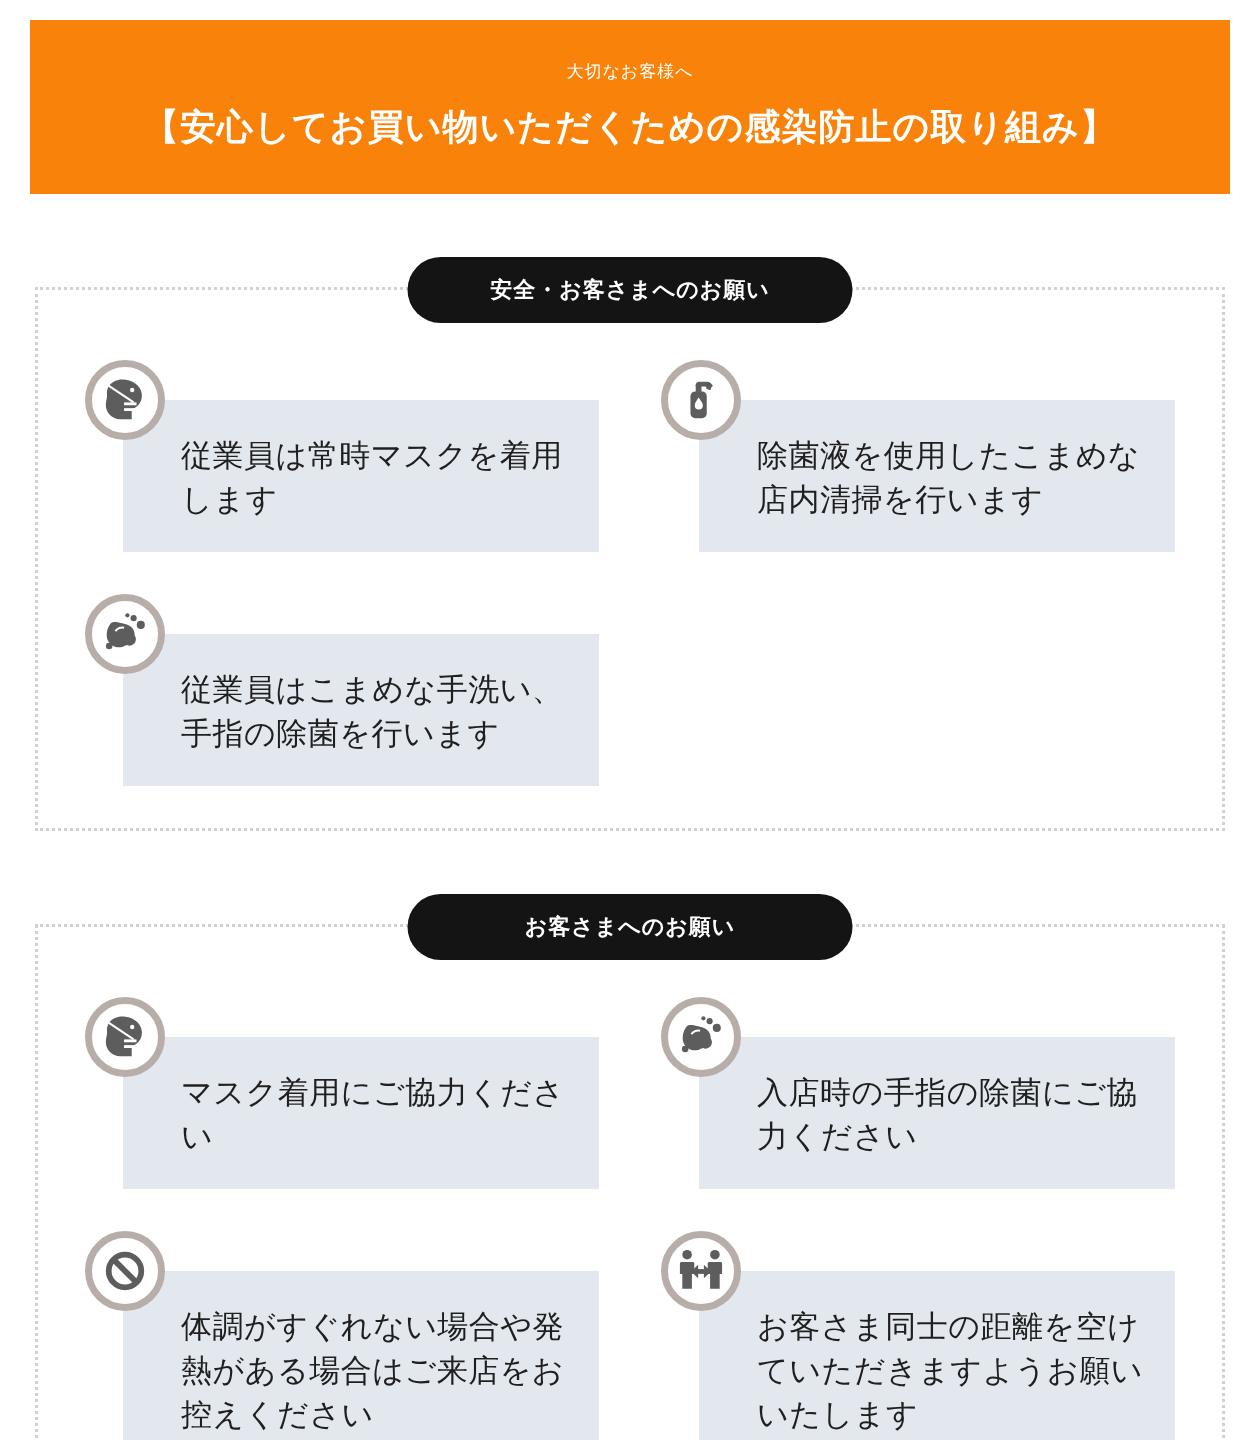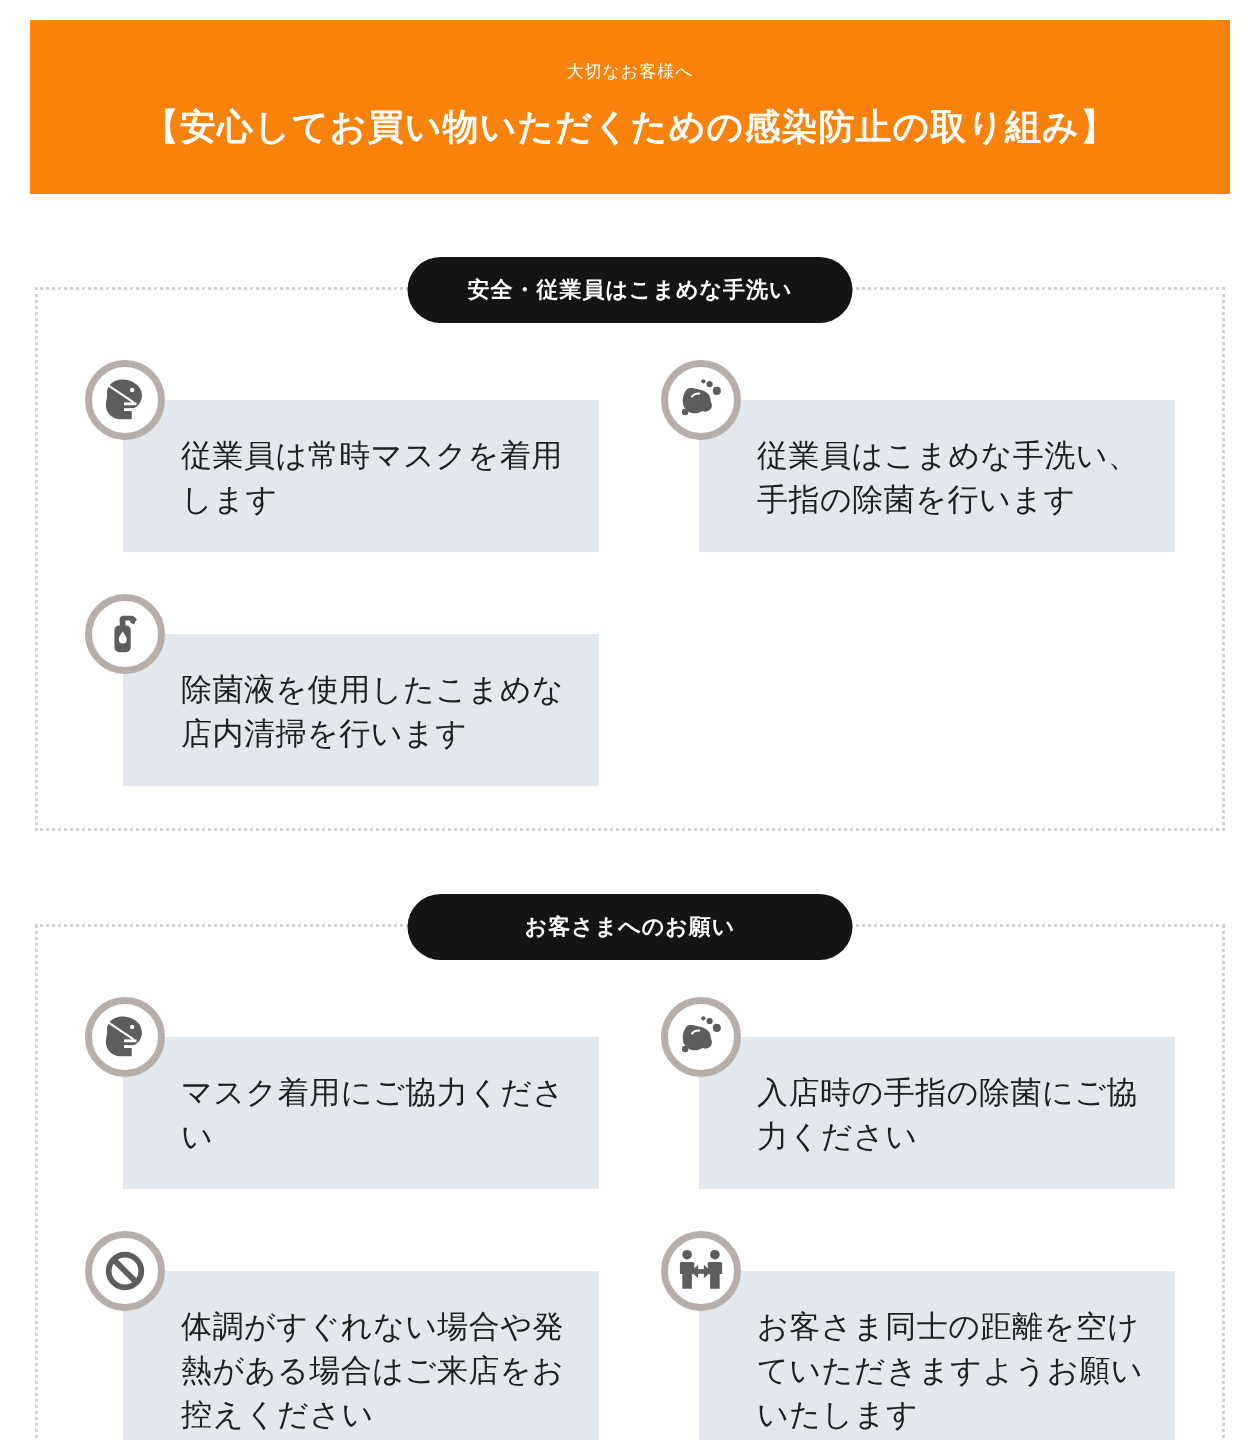--- a/index.html
+++ b/index.html
@@ -71,70 +71,70 @@
 </style>
 </head>
 <body>
 
 <header class="banner">
   <div class="banner-line1">大切なお客様へ</div>
   <div class="banner-line2">【安心してお買い物いただくための感染防止の取り組み】</div>
 </header>
 
 <section class="section">
-  <div class="section-pill">安全・従業員はこまめな手洗い</div>
+  <div class="section-pill">安全・お客さまへのお願い</div>
   <div class="grid">
 
     <div class="item">
       <div class="icon-circle">
         <svg viewBox="0 0 48 48" aria-hidden="true">
           <path d="M17 3C9 4.5 4.5 11 5.2 18.2c.4 4-1.2 6.3-1.2 11C4 37.5 10.5 44 19 44h12V33.5c6.5-2 11.5-8 10.5-16C40.4 7.5 28.5 1 17 3z" fill="#5d5d5d"></path>
           <circle cx="31.5" cy="13.5" r="2.3" fill="#ffffff"></circle>
           <path d="M4.5 7.5 33 26.5" stroke="#ffffff" stroke-width="2.2" fill="none"></path>
           <rect x="23" y="26.5" width="13" height="3" fill="#ffffff"></rect>
           <rect x="23" y="32.5" width="13" height="3" fill="#ffffff"></rect>
         </svg>
       </div>
       <div class="card">
         <p>従業員は常時マスクを着用します</p>
+      </div>
+    </div>
+
+    <div class="item">
+      <div class="icon-circle">
+        <svg viewBox="0 0 48 48" aria-hidden="true">
+          <rect x="13" y="15" width="17" height="28" rx="5" fill="#5d5d5d"></rect>
+          <rect x="18.5" y="8" width="6" height="9" fill="#5d5d5d"></rect>
+          <path d="M18.5 8.5c0-2 1.5-3.5 3.5-3.5h8c3 0 5.5 2 6.5 4.5l-5.5 2.5c-1-1.5-2-2-4-2h-8.5z" fill="#5d5d5d"></path>
+          <rect x="30" y="8" width="5" height="5" rx="1" fill="#5d5d5d" transform="rotate(18 32 10)"></rect>
+          <path d="M21.5 21.5c-2.2 3.3-4 5.5-4 8.2a4.2 4.2 0 0 0 8.4 0c0-2.7-2.2-4.9-4.4-8.2z" fill="#ffffff"></path>
+        </svg>
+      </div>
+      <div class="card">
+        <p>除菌液を使用したこまめな店内清掃を行います</p>
       </div>
     </div>
 
     <div class="item">
       <div class="icon-circle">
         <svg viewBox="0 0 48 48" aria-hidden="true" fill="#5d5d5d">
           <path d="M9 13c-4 5-5.5 13-2.5 18.5 2.8 5 9 7.5 14.5 6l6-2.5c4.5-2 7.5-6.5 7-11.5-.4-4.5-3.5-8-8-9.5l-6-1.5C15.5 11.5 11.5 10.5 9 13z"></path>
           <path d="M25 24c3-1.5 7-1 9 1.5 2.3 2.8 1.7 7-1.3 9.3-2.6 2-6.5 1.8-8.7-.5L21 31z"></path>
           <circle cx="33" cy="7.5" r="3.2"></circle>
           <circle cx="40.5" cy="14.5" r="4.2"></circle>
           <circle cx="26.5" cy="4.5" r="2.2"></circle>
           <circle cx="7.5" cy="36.5" r="3.4"></circle>
           <path d="M14 21c2-3 6-4.5 9-3.5" stroke="#ffffff" stroke-width="2" fill="none"></path>
         </svg>
       </div>
       <div class="card">
         <p>従業員はこまめな手洗い、手指の除菌を行います</p>
       </div>
     </div>
 
-    <div class="item">
-      <div class="icon-circle">
-        <svg viewBox="0 0 48 48" aria-hidden="true">
-          <rect x="13" y="15" width="17" height="28" rx="5" fill="#5d5d5d"></rect>
-          <rect x="18.5" y="8" width="6" height="9" fill="#5d5d5d"></rect>
-          <path d="M18.5 8.5c0-2 1.5-3.5 3.5-3.5h8c3 0 5.5 2 6.5 4.5l-5.5 2.5c-1-1.5-2-2-4-2h-8.5z" fill="#5d5d5d"></path>
-          <rect x="30" y="8" width="5" height="5" rx="1" fill="#5d5d5d" transform="rotate(18 32 10)"></rect>
-          <path d="M21.5 21.5c-2.2 3.3-4 5.5-4 8.2a4.2 4.2 0 0 0 8.4 0c0-2.7-2.2-4.9-4.4-8.2z" fill="#ffffff"></path>
-        </svg>
-      </div>
-      <div class="card">
-        <p>除菌液を使用したこまめな店内清掃を行います</p>
-      </div>
-    </div>
-
 
   </div>
 </section>
 
 <section class="section">
   <div class="section-pill">お客さまへのお願い</div>
   <div class="grid">
 
     <div class="item">
       <div class="icon-circle">

